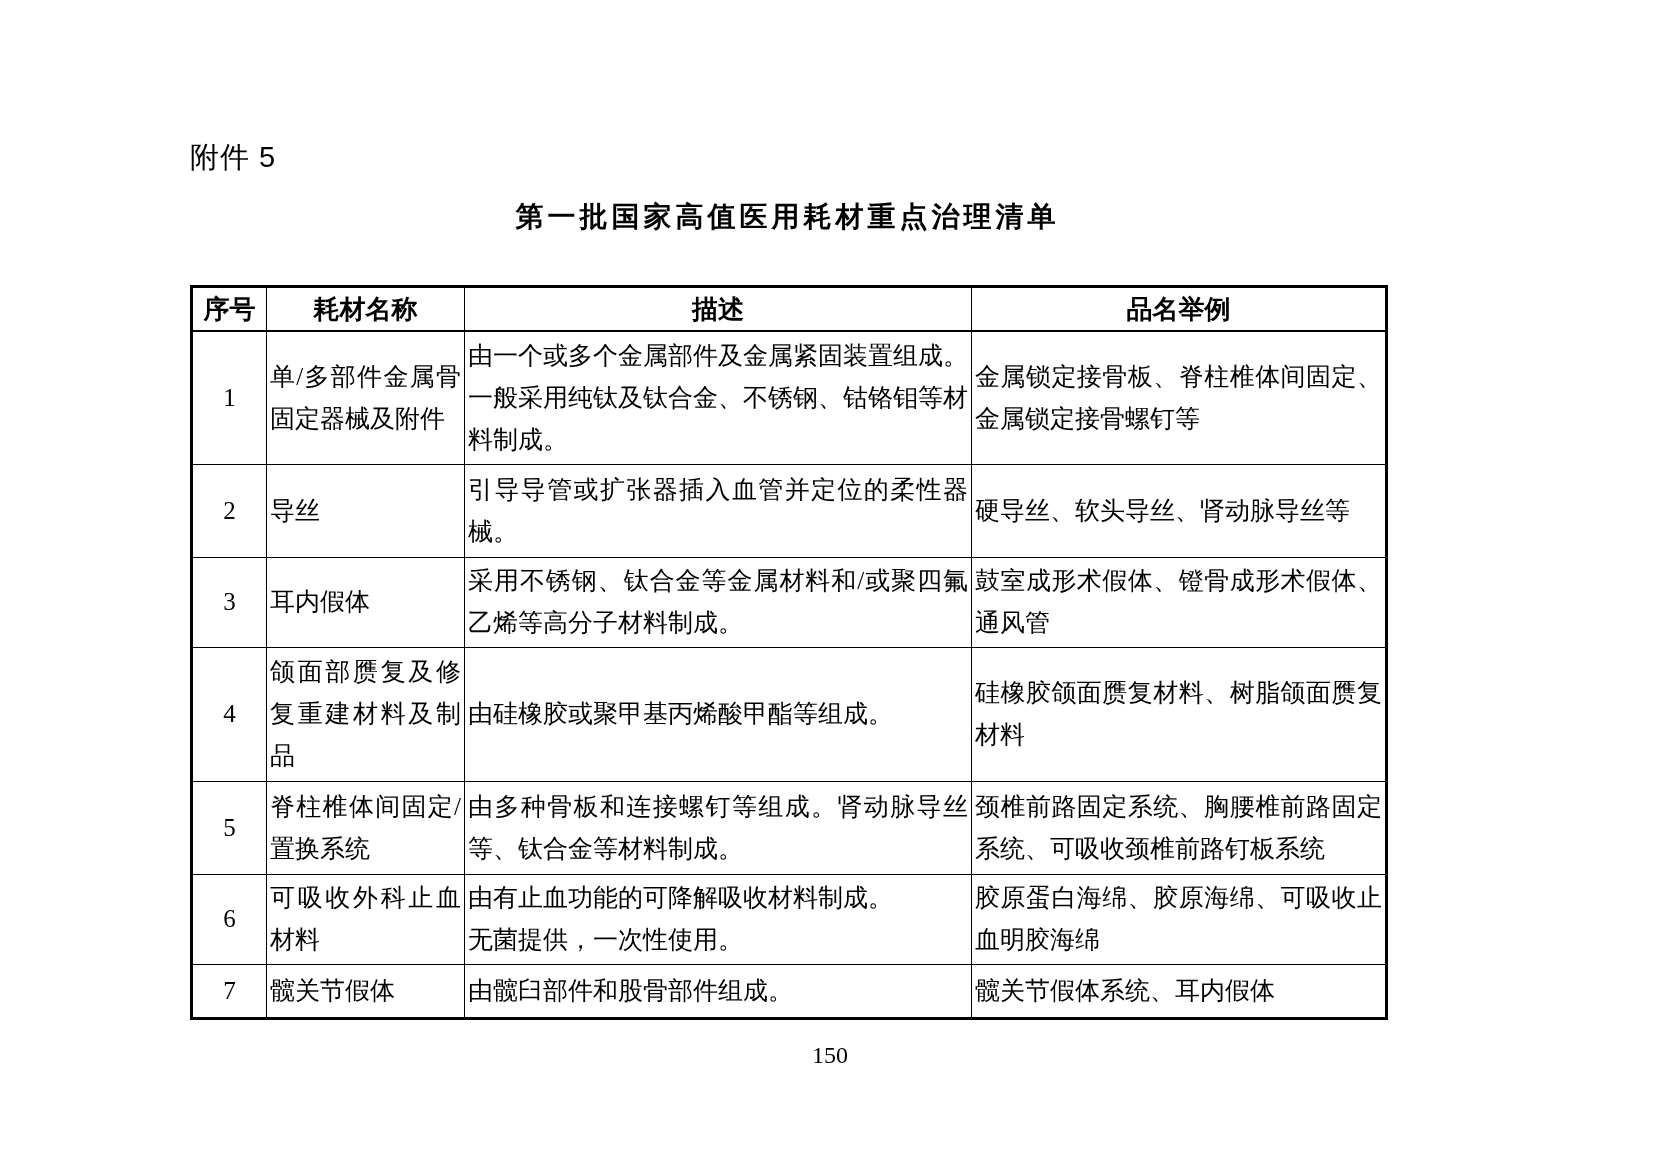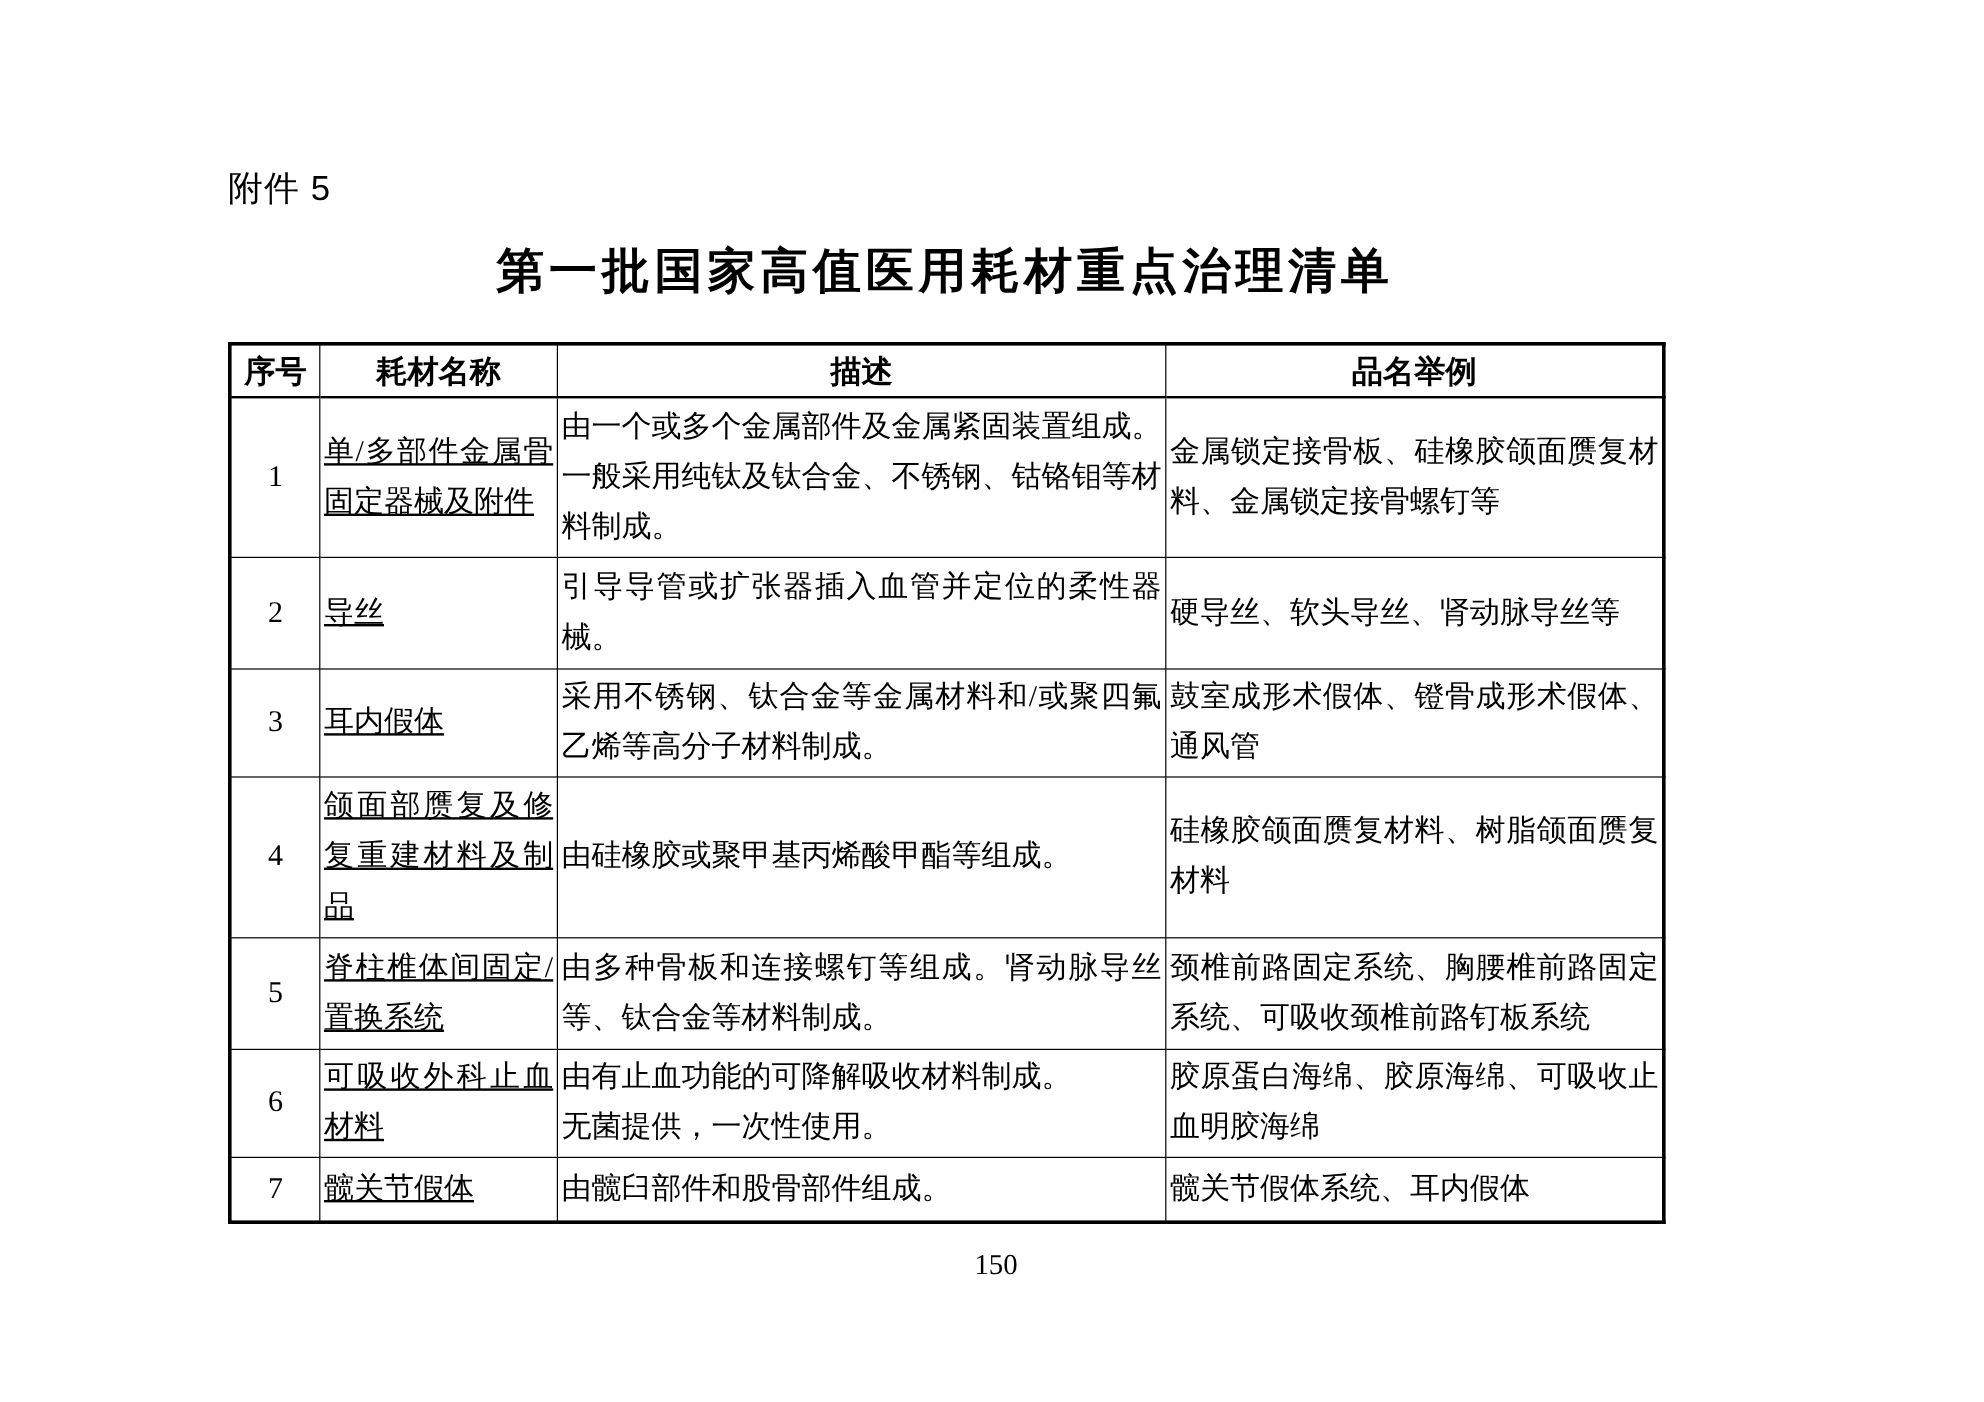--- a/index.html
+++ b/index.html
@@ -20,21 +20,21 @@
   }
   .title-wrap {
     position: absolute;
     left: 190px; top: 198px;
     width: 1195px;
     text-align: center;
   }
   .title {
     font-family: "Liberation Sans", "DejaVu Sans", sans-serif;
     font-weight: bold;
-    font-size: 40px;
+    font-size: 28px;
     letter-spacing: 4px;
     display: inline-block;
     text-align: right;
   }
   table.main {
     position: absolute;
     left: 190px; top: 285px;
     width: 1195px;
     border-collapse: collapse;
     table-layout: fixed;
@@ -57,21 +57,20 @@
   }
   tr.hdr { height: 43px; }
   td.c-no {
     text-align: center;
     font-size: 28px;
     font-family: "Liberation Serif", "DejaVu Serif", serif;
   }
   td.c-name {
     text-align: justify;
     padding: 0 3px;
-    text-decoration: underline;
   }
   td.c-desc {
     text-align: justify;
     padding: 0 3px;
     white-space: pre-line;
     margin-top: 34px;
   }
   td.c-ex {
     text-align: justify;
     padding: 0 3px;
@@ -106,21 +105,21 @@
       <th>耗材名称</th>
       <th>描述</th>
       <th>品名举例</th>
     </tr>
   </thead>
   <tbody>
     <tr style="height:133px">
       <td class="c-no">1</td>
       <td class="c-name">单/多部件金属骨固定器械及附件</td>
       <td class="c-desc">由一个或多个金属部件及金属紧固装置组成。一般采用纯钛及钛合金、不锈钢、钴铬钼等材料制成。</td>
-      <td class="c-ex">金属锁定接骨板、硅橡胶颌面赝复材料、金属锁定接骨螺钉等</td>
+      <td class="c-ex">金属锁定接骨板、脊柱椎体间固定、金属锁定接骨螺钉等</td>
     </tr>
     <tr style="height:93px">
       <td class="c-no">2</td>
       <td class="c-name">导丝</td>
       <td class="c-desc">引导导管或扩张器插入血管并定位的柔性器械。</td>
       <td class="c-ex">硬导丝、软头导丝、肾动脉导丝等</td>
     </tr>
     <tr style="height:90px">
       <td class="c-no">3</td>
       <td class="c-name">耳内假体</td>

